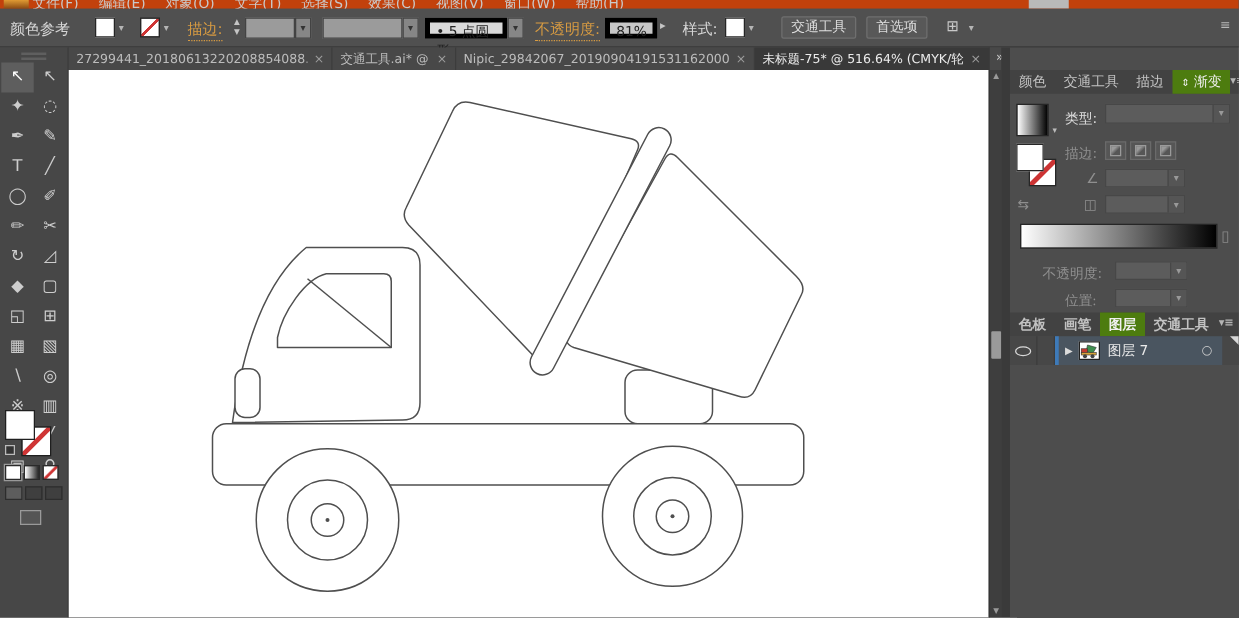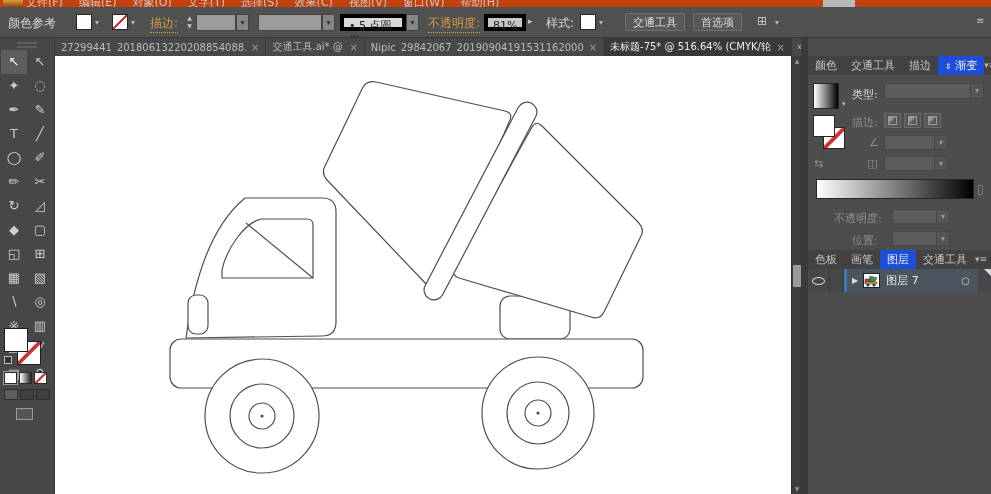--- a/index.html
+++ b/index.html
@@ -69,21 +69,21 @@
   
   #vscroll { left:791px; top:56px; width:10px; height:438px; background:#3e3e3e; border-left:1px solid #343434; }
   .scr-arrow { width:10px; height:10px; font-size:6px; color:#9a9a9a; text-align:center; line-height:10px; }
   #vthumb { left:1px; top:209px; width:8px; height:22px; background:#9a9a9a; border-radius:1px; }
   #dock-gap { left:801px; top:38px; width:7px; height:456px; background:#3a3a3a; }
 
   
   #right-panel { left:808px; top:56px; width:183px; height:456px; background:#4d4d4d; font-size:11px; }
   .pstrip { position:absolute; left:0; width:183px; height:19px; background:#424242; display:flex; }
   .ptab { padding:0 7px; line-height:19px; color:#c2c2c2; white-space:nowrap; }
-  .ptab.active { background:#1d4ed8; color:#f0f0f0; }
+  .ptab.active { background:#4d7c0f; color:#f0f0f0; }
   .pmenu { margin-left:auto; color:#b5b5b5; font-size:9px; line-height:19px; padding-right:4px; }
   .plabel { position:absolute; color:#8f8f8f; }
   .plabel.bright { color:#dedede; }
   .pselect { position:absolute; background:#5c5c5c; border:1px solid #474747; display:flex; }
   .pselect .pc { margin-left:auto; width:13px; background:#555; border-left:1px solid #474747;
      color:#999; font-size:8px; text-align:center; line-height:13px; }
   #grad-thumb { left:5px; top:27px; width:26px; height:26px; border:1px solid #262626;
      background:linear-gradient(to right,#fff,#000); }
   #grad-thumb-caret { left:34px; top:44px; font-size:7px; color:#bbb; }
   #px-fill { left:5px; top:59px; width:22px; height:22px; background:#fff; border:1px solid #262626; z-index:2; }
@@ -295,21 +295,21 @@
     <span id="trash-icon" class="abs">▯</span>
     <span class="plabel" style="left:26px;top:155px;">不透明度:</span>
     <div class="pselect" style="left:84px;top:153px;width:58px;height:15px;">
       <span class="pc">▾</span>
       </div>
     <span class="plabel" style="left:44px;top:177px;font-family:Liberation Serif, serif;">位置:</span>
     <div class="pselect" style="left:84px;top:175px;width:58px;height:15px;">
       <span class="pc">▾</span>
       </div>
 
-    <div class="pstrip" style="top:194px;">
+    <div class="pstrip" style="top:194px;font-weight:bold;">
       <span class="ptab">色板</span>
       <span class="ptab">画笔</span>
       <span class="ptab active">图层</span>
       <span class="ptab">交通工具</span>
       <span class="pmenu">▾≡</span>
     </div>
 
     <div id="layers-row">
       <div id="eye-cell">
         <span class="eye"></span>

